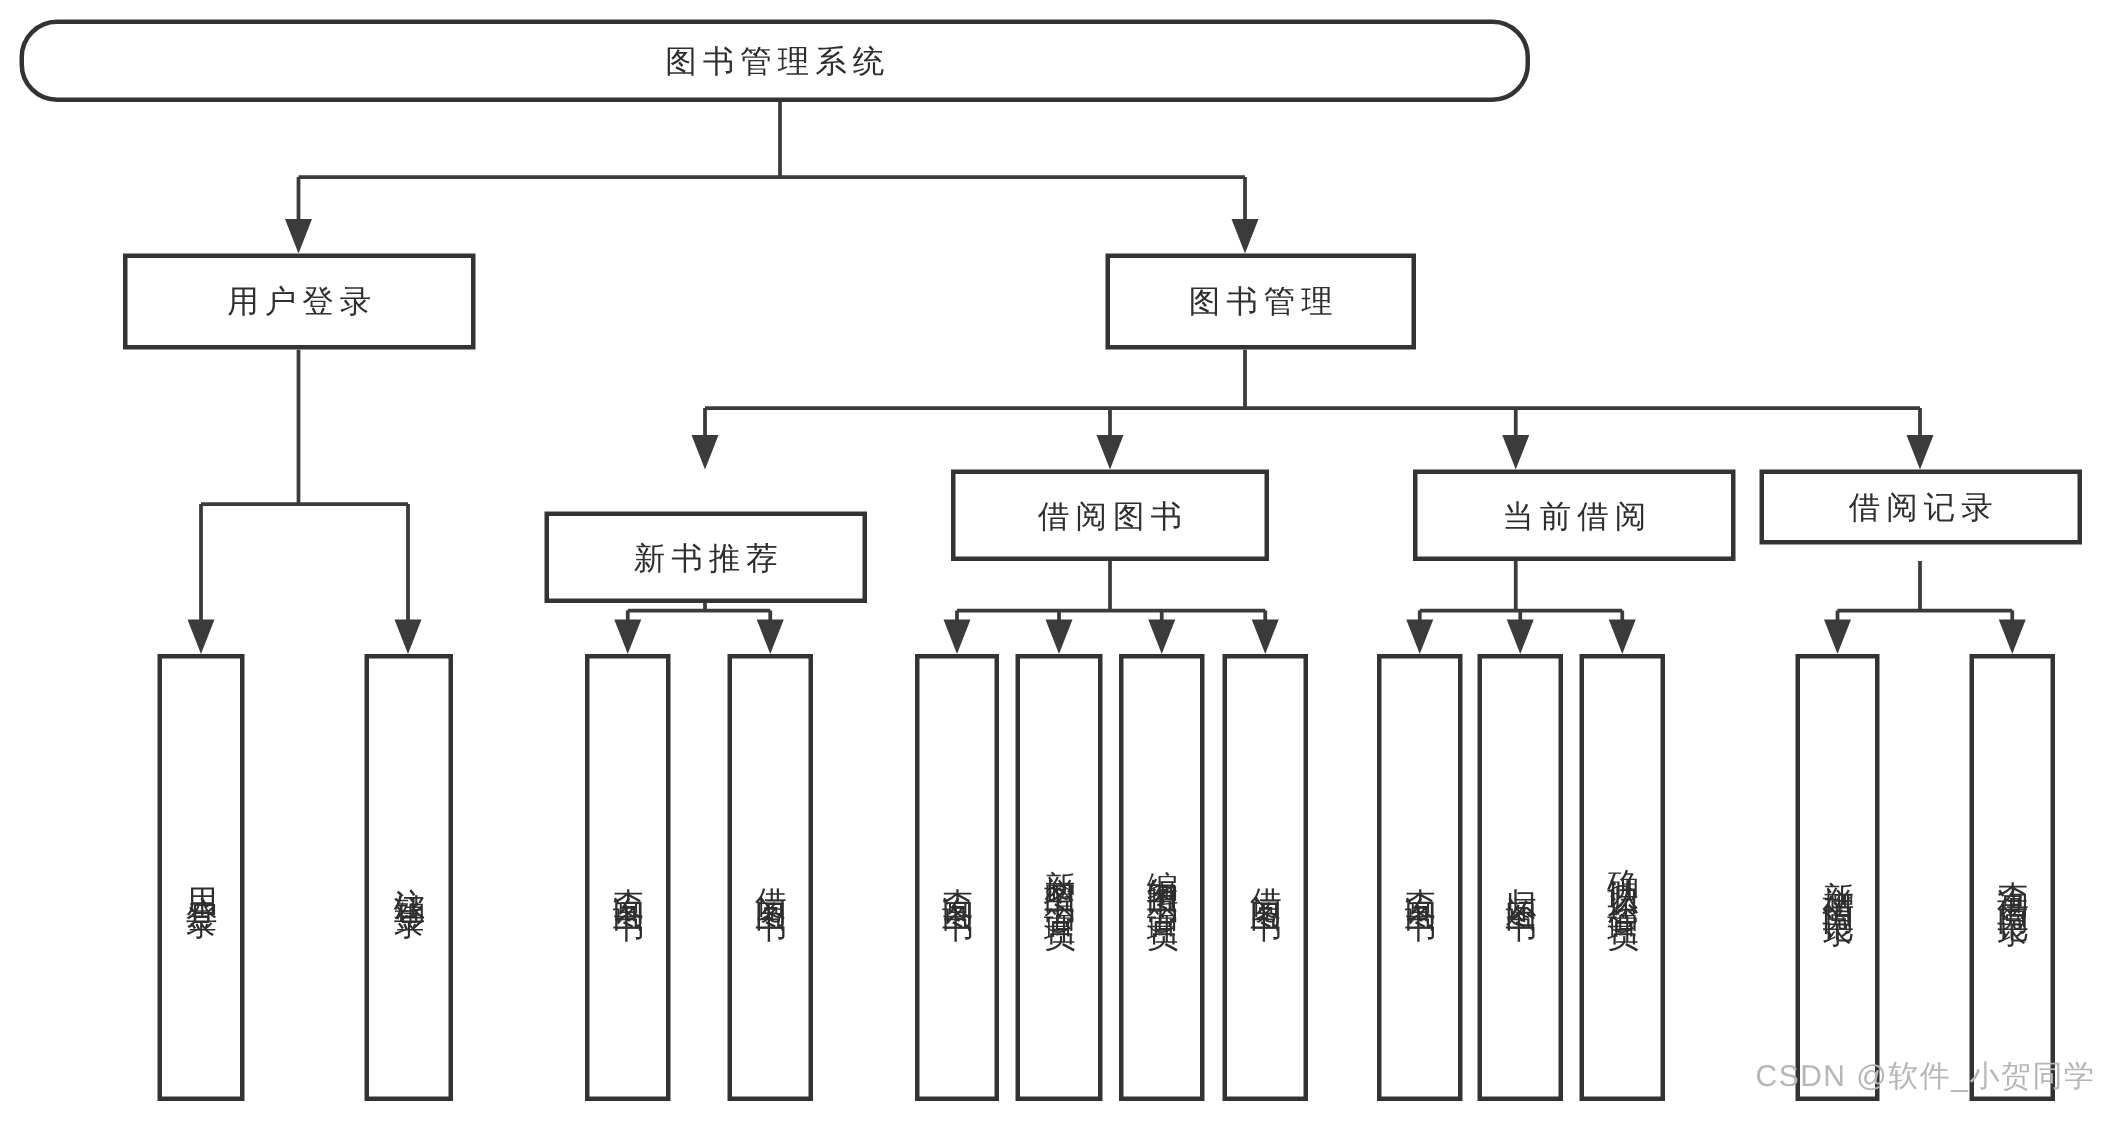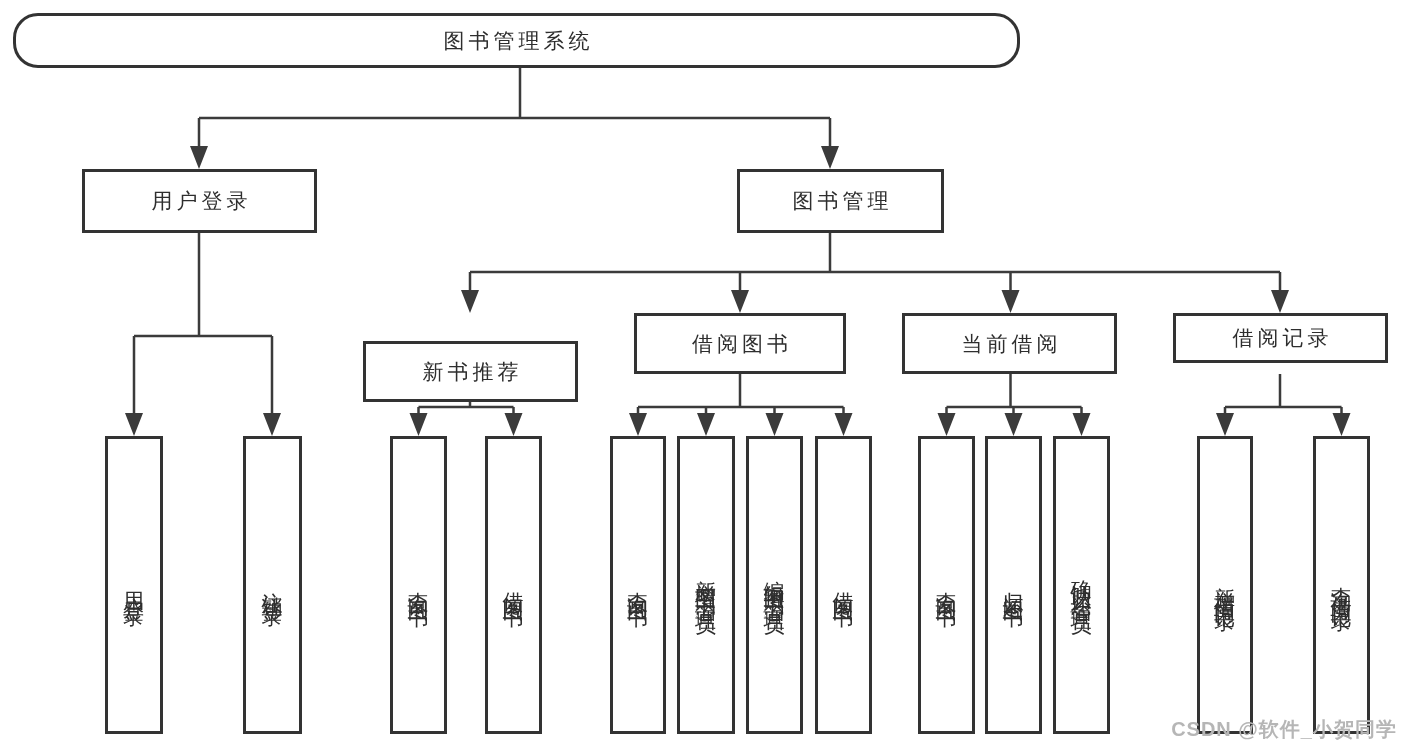--- a/index.html
+++ b/index.html
@@ -36,27 +36,26 @@
   }
   .vtext {
     writing-mode: vertical-lr;
     font-size: 21px;
     letter-spacing: 5px;
     line-height: 1.1;
   }
   .watermark {
     position: absolute;
     right: 8px;
-    bottom: 4px;
+    bottom: 16px;
     font-size: 20px;
     letter-spacing: 1px;
     color: #b6b6b6;
     z-index: 5;
     white-space: nowrap;
-    font-weight: bold;
   }
 </style>
 </head>
 <body>
 
 <div class="stage">
 
   <svg class="connectors" viewBox="0 0 1405 747" xmlns="http://www.w3.org/2000/svg">
     <path fill="none" stroke="#3b3b3b" stroke-width="2.5" d="
       M520 68 V118  M199 118 H830  M199 118 V150  M830 118 V150
@@ -90,21 +89,21 @@
   <div class="box" style="left:737px; top:169px; width:207px; height:64px;">
     <span class="hlabel">图书管理</span>
   </div>
 
   <div class="box" style="left:363px; top:313px; width:215px; height:61px;margin-top:28px;">
     <span class="hlabel">新书推荐</span>
   </div>
   <div class="box" style="left:634px; top:313px; width:212px; height:61px;">
     <span class="hlabel">借阅图书</span>
   </div>
-  <div class="box" style="left:902px; top:313px; width:215px; height:61px;">
+  <div class="box" style="left:942px; top:313px; width:215px; height:61px;">
     <span class="hlabel">当前借阅</span>
   </div>
   <div class="box" style="left:1173px; top:313px; width:215px; height:50px;">
     <span class="hlabel">借阅记录</span>
   </div>
 
   <div class="box" style="left:105px; top:436px; width:58px; height:298px;">
     <span class="vtext">用户登录</span>
   </div>
   <div class="box" style="left:243px; top:436px; width:59px; height:298px;">

